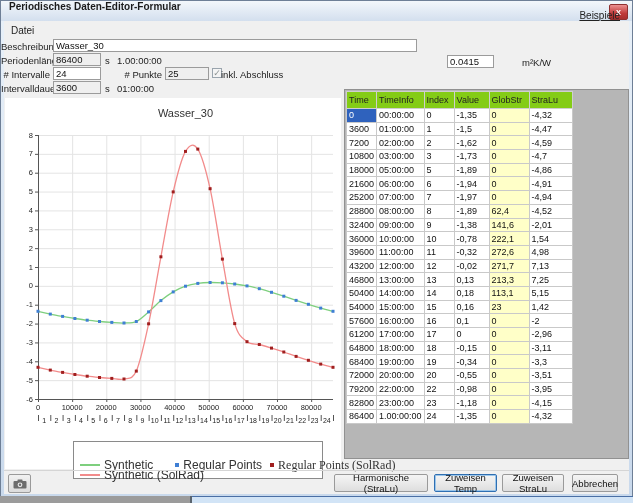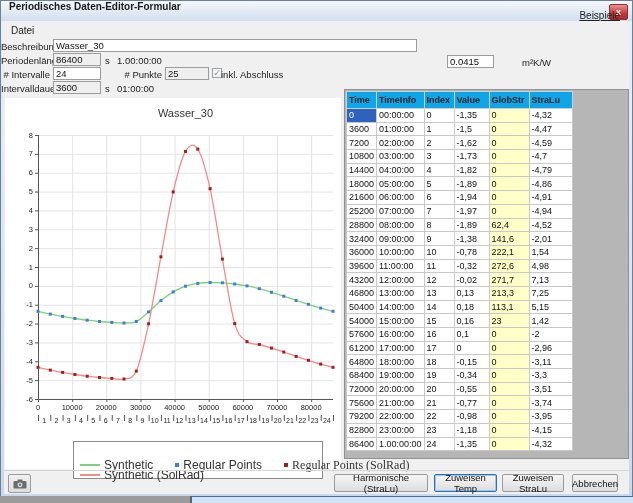--- a/index.html
+++ b/index.html
@@ -29,21 +29,21 @@
   .chart-panel{position:absolute;left:4px;top:97px;width:336px;height:371px;background:#fff;}
   .legend{position:absolute;left:68px;top:343px;width:250px;height:25px;border:1px solid #8a8a8a;
           background:#fff;font-size:12px;color:#333;padding:18px 6px;box-sizing:border-box;}
   .legend-row{display:flex;align-items:center;height:10px;}
   .legend-item{display:flex;align-items:center;white-space:nowrap;}
   .sw-line{width:20px;height:2px;margin-right:4px;}
   .sw-point{width:4px;height:4px;margin-right:4px;margin-left:8px;}
   .table-panel{position:absolute;left:343px;top:88px;width:285px;height:370px;
                background:#b6b6b6;border:1px solid #919191;box-sizing:border-box;}
   table.grid{border-collapse:collapse;table-layout:fixed;margin:1px;background:#fff;}
-  table.grid th{background:#0ea5e9;font-weight:bold;font-size:9px;color:#222;
+  table.grid th{background:#84cc16;font-weight:normal;font-size:9px;color:#222;
                 border:1px solid #cfcfcf;height:16px;padding:0 2px;text-align:left;overflow:hidden;}
   table.grid td{font-size:9px;color:#111;border:1px solid #c9c9c9;height:12.7px;
                 padding:0 2px;text-align:left;white-space:nowrap;overflow:hidden;background:#fff;}
   table.grid td.glob{background:#ffffc8;}
   table.grid td.sel{background:#2f62bd;color:#fff;}
   .divider{position:absolute;left:3px;right:3px;top:469px;height:1px;background:#d5d5d5;}
   .btn{position:absolute;top:473px;height:18px;font-family:"Liberation Sans",sans-serif;
        font-size:9.5px;color:#111;background:linear-gradient(#f5f5f5,#dedede);
        border:1px solid #9a9a9a;border-radius:2px;display:flex;align-items:center;
        justify-content:center;cursor:pointer;box-sizing:border-box;}
@@ -279,21 +279,21 @@
         <text x="180.5" y="19" font-size="11" fill="#333" text-anchor="middle">Wasser_30</text>
       </svg>
     <div class="legend" id="legend">
         <div class="legend-row">
           <div class="legend-item">
             <span class="sw-line" style="background:#7ecf7e"></span>
             <span style="margin-right:14px;">Synthetic</span>
           </div>
           <div class="legend-item">
             <span class="sw-point" style="background:#3f7fd4"></span>
-            <span style="margin-right:14px;text-align:right;">Regular Points</span>
+            <span style="text-align:right;">Regular Points</span>
           </div>
           <div class="legend-item">
             <span class="sw-point" style="background:#a01f1f"></span>
             <span style="margin-right:14px;font-family:Liberation Serif, serif;">Regular Points (SolRad)</span>
           </div>
         </div>
         <div class="legend-row">
           <div class="legend-item">
             <span class="sw-line" style="background:#f28b8b"></span>
             <span style="margin-right:14px;">Synthetic (SolRad)</span>
@@ -349,28 +349,20 @@
           </tr>
           <tr>
             <td class="">10800</td>
             <td class="">03:00:00</td>
             <td class="">3</td>
             <td class="">-1,73</td>
             <td class="glob">0</td>
             <td class="">-4,7</td>
           </tr>
           <tr>
-            <td class="">14400</td>
-            <td class="">04:00:00</td>
-            <td class="">4</td>
-            <td class="">-1,82</td>
-            <td class="glob">0</td>
-            <td class="">-4,79</td>
-          </tr>
-          <tr>
             <td class="">18000</td>
             <td class="">05:00:00</td>
             <td class="">5</td>
             <td class="">-1,89</td>
             <td class="glob">0</td>
             <td class="">-4,86</td>
           </tr>
           <tr>
             <td class="">21600</td>
             <td class="">06:00:00</td>
@@ -483,28 +475,20 @@
             <td class="glob">0</td>
             <td class="">-3,3</td>
           </tr>
           <tr>
             <td class="">72000</td>
             <td class="">20:00:00</td>
             <td class="">20</td>
             <td class="">-0,55</td>
             <td class="glob">0</td>
             <td class="">-3,51</td>
-          </tr>
-          <tr>
-            <td class="">75600</td>
-            <td class="">21:00:00</td>
-            <td class="">21</td>
-            <td class="">-0,77</td>
-            <td class="glob">0</td>
-            <td class="">-3,74</td>
           </tr>
           <tr>
             <td class="">79200</td>
             <td class="">22:00:00</td>
             <td class="">22</td>
             <td class="">-0,98</td>
             <td class="glob">0</td>
             <td class="">-3,95</td>
           </tr>
           <tr>

